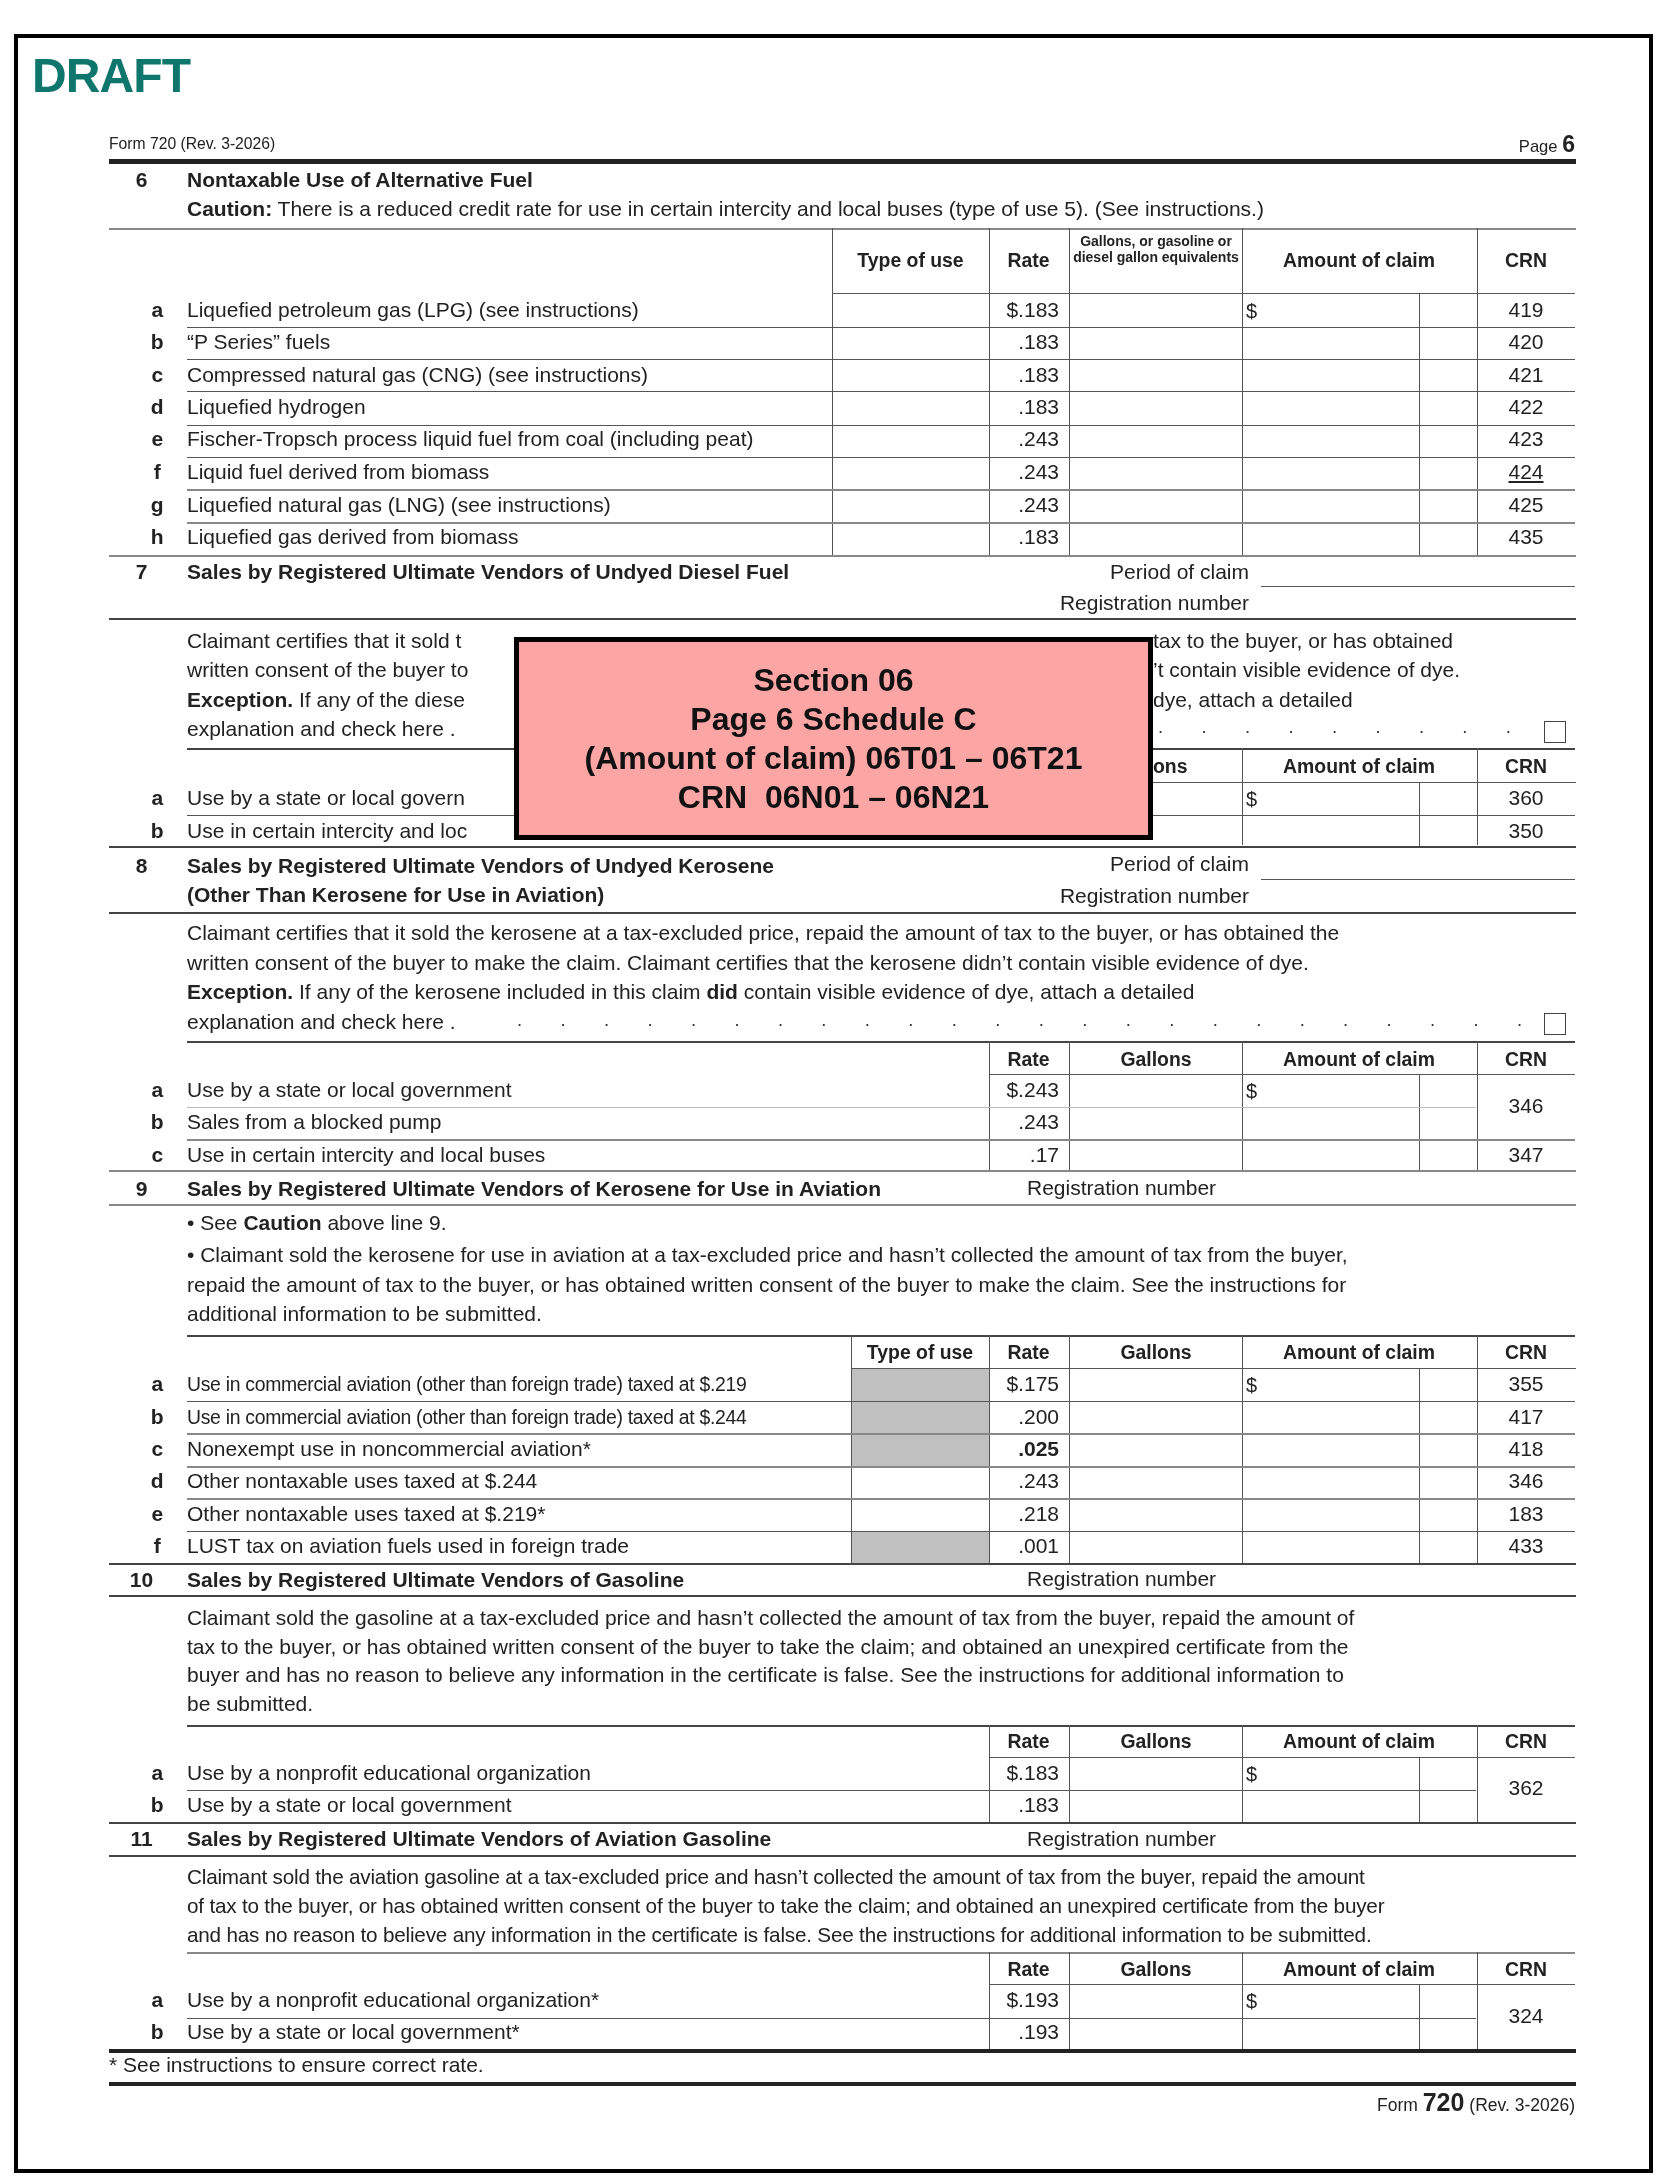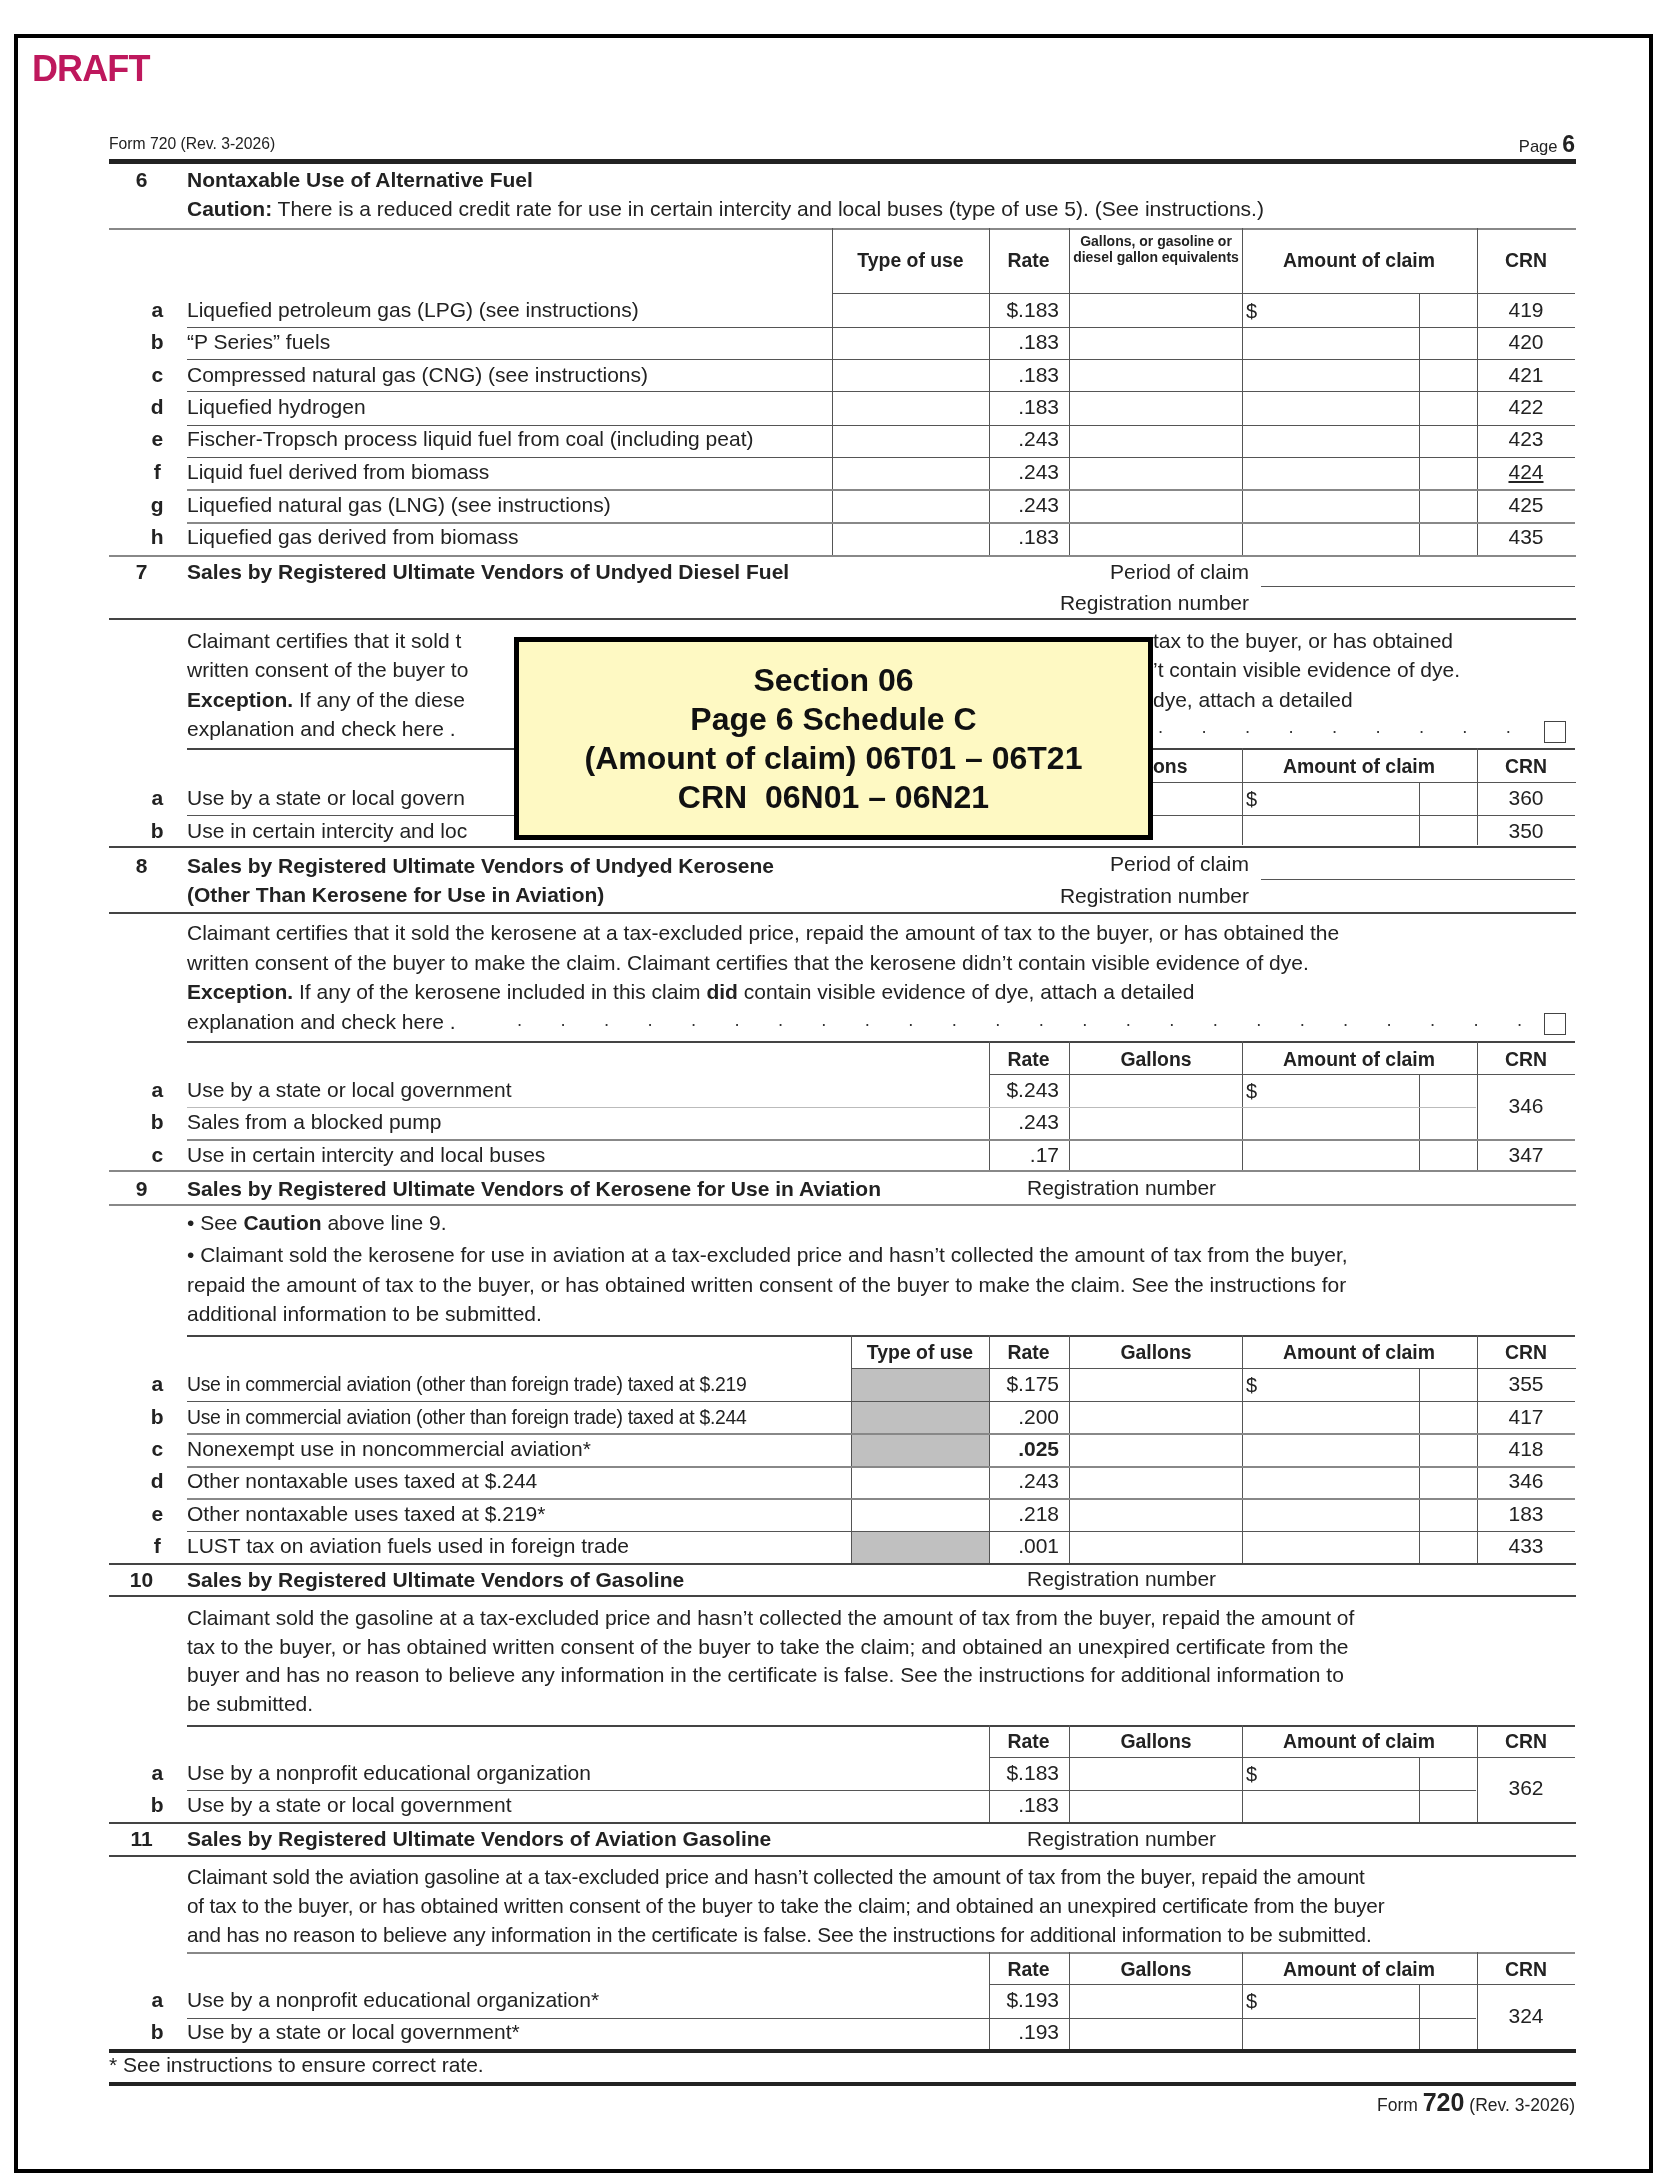--- a/index.html
+++ b/index.html
@@ -1,18 +1,18 @@
 <!DOCTYPE html>
 <html style="font-size:14.8px"><head>
 <meta charset="utf-8">
 <style>
   html, body { margin:0; padding:0; background:#fff; }
   body { width:1672px; height:2182px; position:relative; font-family:"Liberation Sans", sans-serif; color:#222; overflow:hidden; }
   .frame { position:absolute; left:14px; top:34px; width:1639px; height:2139px; border:4.6px solid #000; box-sizing:border-box; }
-  .draft { position:absolute; left:32px; top:48px; font-size:36px; font-weight:bold; letter-spacing:-0.9px; color:#be185d; }
+  .draft { position:absolute; left:32px; top:48px; font-size:48px; font-weight:bold; letter-spacing:-0.9px; color:#0f766e; }
   .abs { position:absolute; }
   .hdr-left { left:109px; top:135px; font-size:15.7px; }
   .hdr-right { right:97px; top:131px; font-size:16.6px; }
   .hdr-right b { font-size:23px; }
   .rule-thick { position:absolute; left:109px; width:1467px; height:4.6px; background:#222; }
   .rule { position:absolute; height:1.8px; background:#444; }
   .rule-thin { position:absolute; height:0.9px; background:#555; }
   .rule-gray { position:absolute; height:1.8px; background:#888; }
   .vline { position:absolute; width:0.9px; background:#555; }
   .secnum { position:absolute; font-weight:bold; font-size:21px; width:65px; text-align:center; left:109px; }
@@ -22,21 +22,21 @@
   .rowlabel { position:absolute; left:187px; font-size:21px; white-space:nowrap; }
   .rowlabel.sm { font-size:19.4px; letter-spacing:-0.3px; }
   .colhdr { position:absolute; font-weight:bold; font-size:19.4px; text-align:center; }
   .colhdr.sm { font-size:14px; line-height:15.7px; }
   .rate { position:absolute; font-size:21px; text-align:right; width:70px; left:989px; }
   .crn { position:absolute; font-size:21px; text-align:center; width:98px; left:1477px; }
   .dollar { position:absolute; font-size:20px; left:1246px; }
   .shade { position:absolute; background:#c0c0c0; }
   .chk { position:absolute; width:20px; height:20px; border:0.9px solid #444; background:#fff; }
   .dots { position:absolute; font-size:18.5px; letter-spacing:16.6px; color:#333; white-space:nowrap; overflow:hidden; }
-  .overlay { position:absolute; left:514px; top:637px; width:639px; height:203px; border:5.5px solid #000; background:#fef9c3; box-sizing:border-box; display:flex; flex-direction:column; align-items:center; justify-content:center; }
+  .overlay { position:absolute; left:514px; top:637px; width:639px; height:203px; border:5.5px solid #000; background:#fca5a5; box-sizing:border-box; display:flex; flex-direction:column; align-items:center; justify-content:center; }
   .overlay div { font-weight:bold; font-size:32px; line-height:39px; color:#111; white-space:pre; }
   .footnote { position:absolute; left:109px; top:2053px; font-size:21px; }
   .foot-form { position:absolute; right:97px; top:2088px; font-size:17.5px; }
   .foot-form b { font-size:25px; }
 </style>
 </head>
 <body>
 
 <div class="frame"></div>
 <div class="draft">DRAFT</div>

